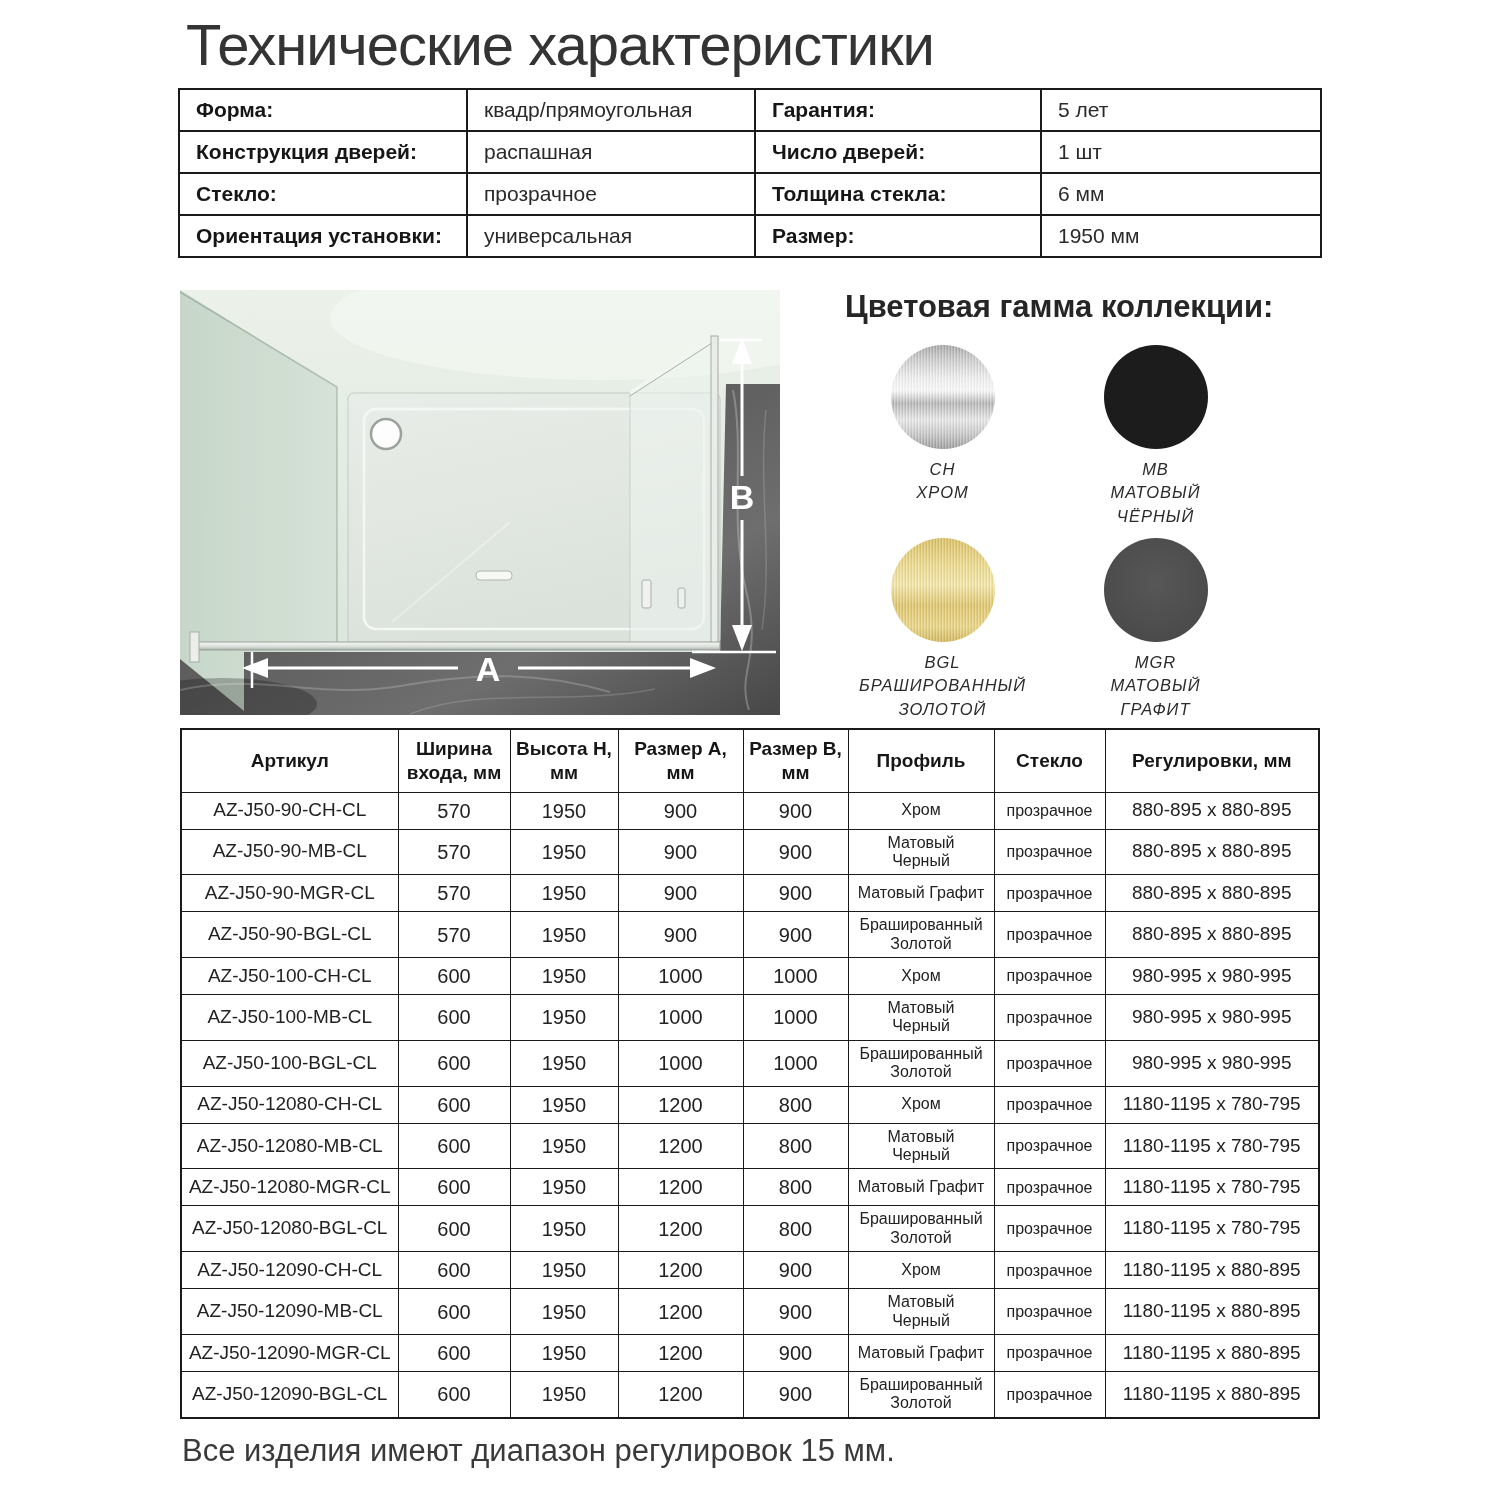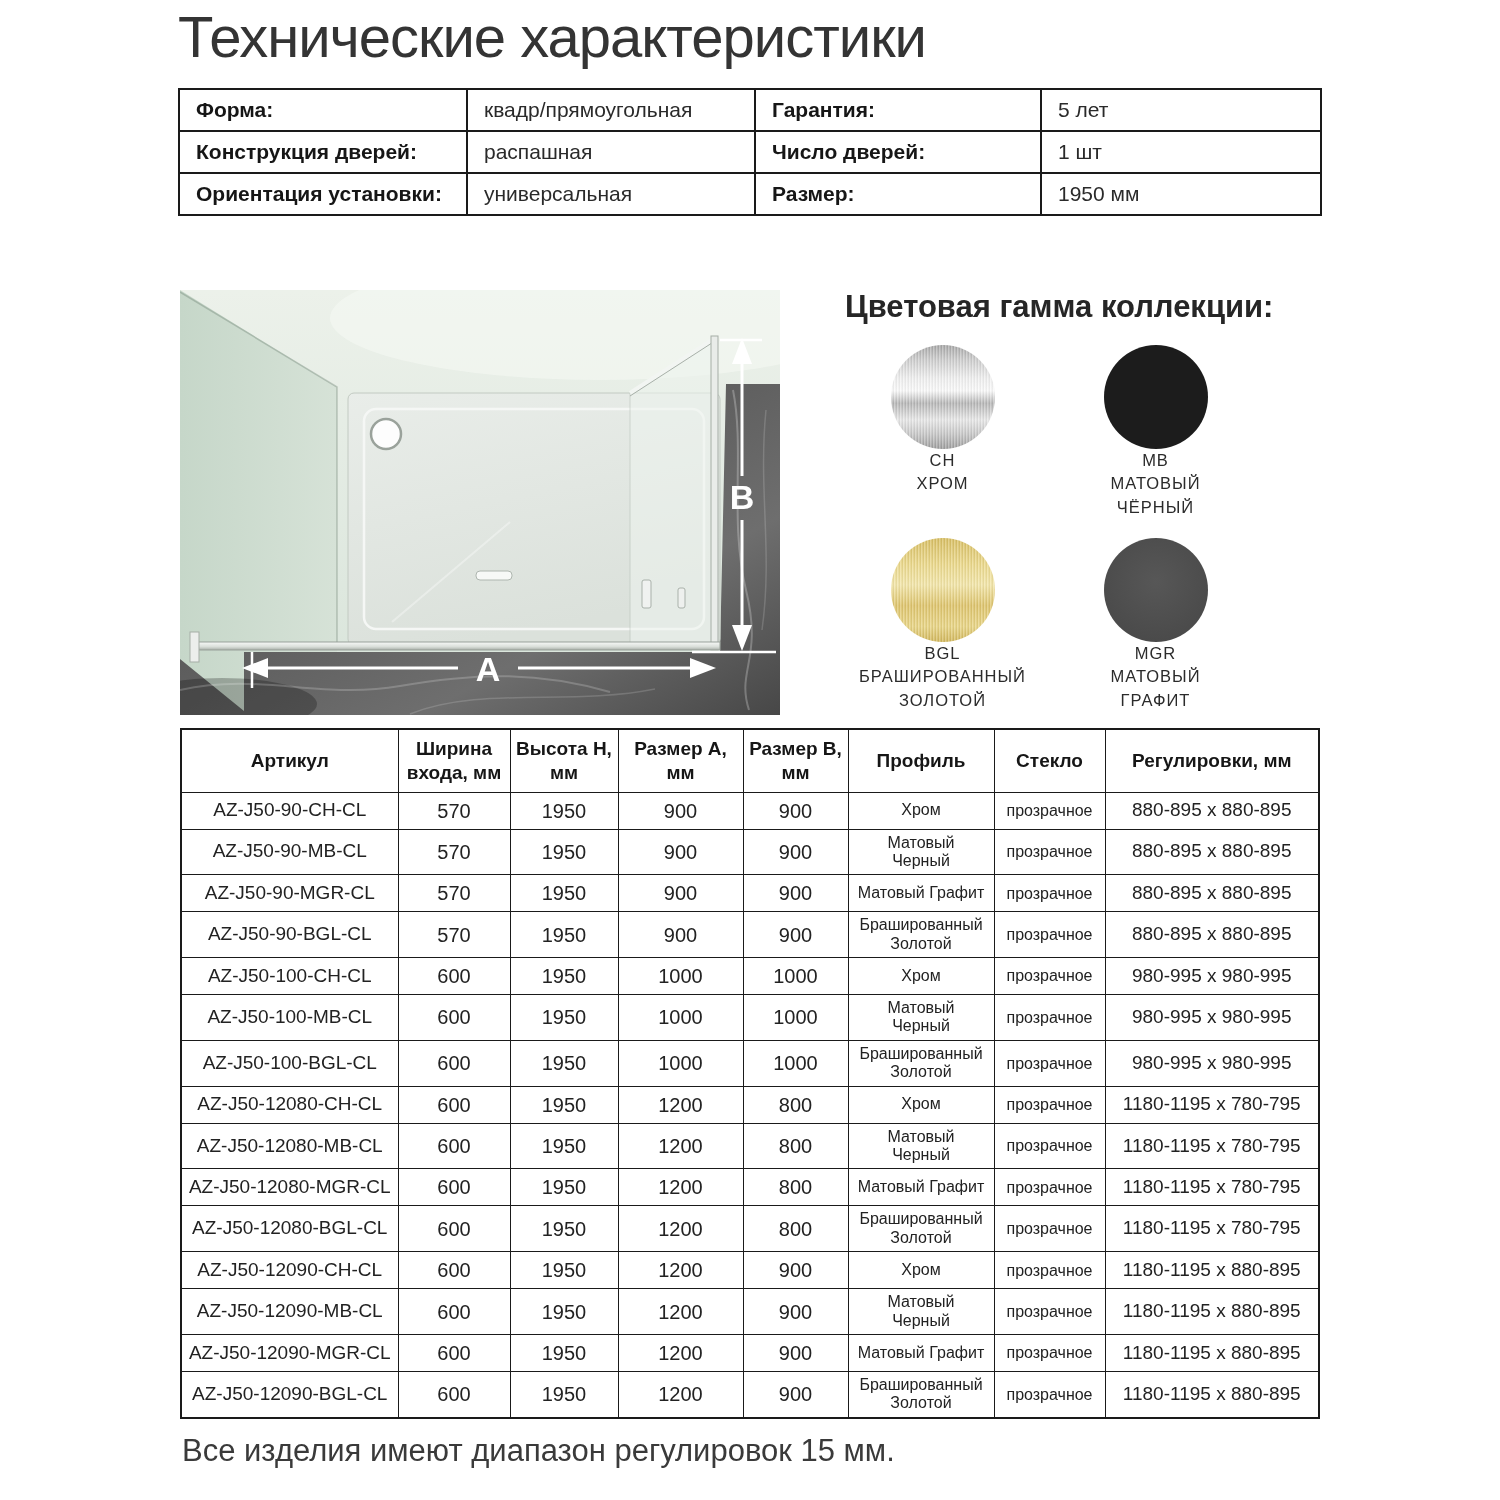--- a/index.html
+++ b/index.html
@@ -1,21 +1,21 @@
 <!DOCTYPE html>
 <html><head>
 <meta charset="utf-8">
 <style>
   html,body{margin:0;padding:0;background:#fff;}
   .canvas{position:relative;width:1500px;height:1500px;background:#fff;overflow:hidden;
           font-family:"Liberation Sans",sans-serif;color:#1f1f1f;}
 
   
   .page-title{position:absolute;left:178px;top:4px;font-size:58px;line-height:1.15;
-              font-weight:normal;color:#343434;margin:0;letter-spacing:-1px;}
+              font-weight:normal;color:#343434;margin:8px;letter-spacing:-1px;}
 
   
   .spec-top{position:absolute;left:178px;top:88px;width:1142px;border-collapse:collapse;table-layout:fixed;}
   .spec-top td{border:2px solid #1a1a1a;height:40px;font-size:21px;padding:0 10px 0 16px;
                vertical-align:middle;background:#fff;}
   .spec-top td.lbl{font-weight:bold;color:#161616;}
   .spec-top td.val{color:#2a2a2a;}
 
   
   .render{position:absolute;left:180px;top:290px;width:600px;height:425px;}
@@ -28,21 +28,21 @@
   .swatch{position:absolute;width:213px;text-align:center;}
   .sw-circle{width:104px;height:104px;border-radius:50%;margin:0 auto;}
   .sw-chrome{background:
       repeating-linear-gradient(90deg, rgba(255,255,255,0.28) 0 1px, rgba(0,0,0,0.05) 2px 3px),
       linear-gradient(180deg,#a6a6a6 0%,#cdcdcd 14%,#f0f0f0 32%,#fafafa 44%,#b6b6b6 56%,#e8e8e8 72%,#c9c9c9 85%,#9c9c9c 100%);}
   .sw-black{background:#1c1c1c;}
   .sw-gold{background:
       repeating-linear-gradient(90deg, rgba(255,255,255,0.25) 0 1px, rgba(0,0,0,0.05) 2px 3px),
       linear-gradient(180deg,#d9bf62 0%,#ecd98a 25%,#f3e6a8 45%,#dfc56c 65%,#e9d584 85%,#d2b75a 100%);}
   .sw-graphite{background:radial-gradient(circle at 50% 42%,#575757,#464646);}
-  .sw-label{font-size:16.5px;line-height:1.42;letter-spacing:1px;color:#2b2b2b;}
+  .sw-label{margin-top:9px;font-size:16.5px;line-height:1.42;letter-spacing:1px;color:#2b2b2b;font-style:italic;}
   .sw-code{display:block;}
   .sw-name{display:block;white-space:pre-line;}
 
   
   .main-block{position:absolute;left:180px;top:728px;width:1138px;}
   .main-table{width:1138px;border-collapse:collapse;table-layout:fixed;border:2px solid #1a1a1a;}
   .main-table th,.main-table td{border:1px solid #1a1a1a;text-align:center;vertical-align:middle;background:#fff;}
   .main-table th{font-size:19px;font-weight:bold;line-height:1.25;padding:7px 4px;white-space:pre-line;color:#161616;}
   .main-table td{font-size:20px;padding:6px 4px;line-height:1.2;color:#222;}
   .main-table td.c0{font-size:19px;text-align:center;}
@@ -70,20 +70,26 @@
         <td class="lbl">Форма:</td>
         <td class="val">квадр/прямоугольная</td>
         <td class="lbl">Гарантия:</td>
         <td class="val">5 лет</td>
       </tr>
       <tr>
         <td class="lbl">Конструкция дверей:</td>
         <td class="val">распашная</td>
         <td class="lbl">Число дверей:</td>
         <td class="val">1 шт</td>
+      </tr>
+      <tr>
+        <td class="lbl">Стекло:</td>
+        <td class="val">прозрачное</td>
+        <td class="lbl">Толщина стекла:</td>
+        <td class="val">6 мм</td>
       </tr>
       <tr>
         <td class="lbl">Ориентация установки:</td>
         <td class="val">универсальная</td>
         <td class="lbl">Размер:</td>
         <td class="val">1950 мм</td>
       </tr>
     </tbody>
   </table>
 

